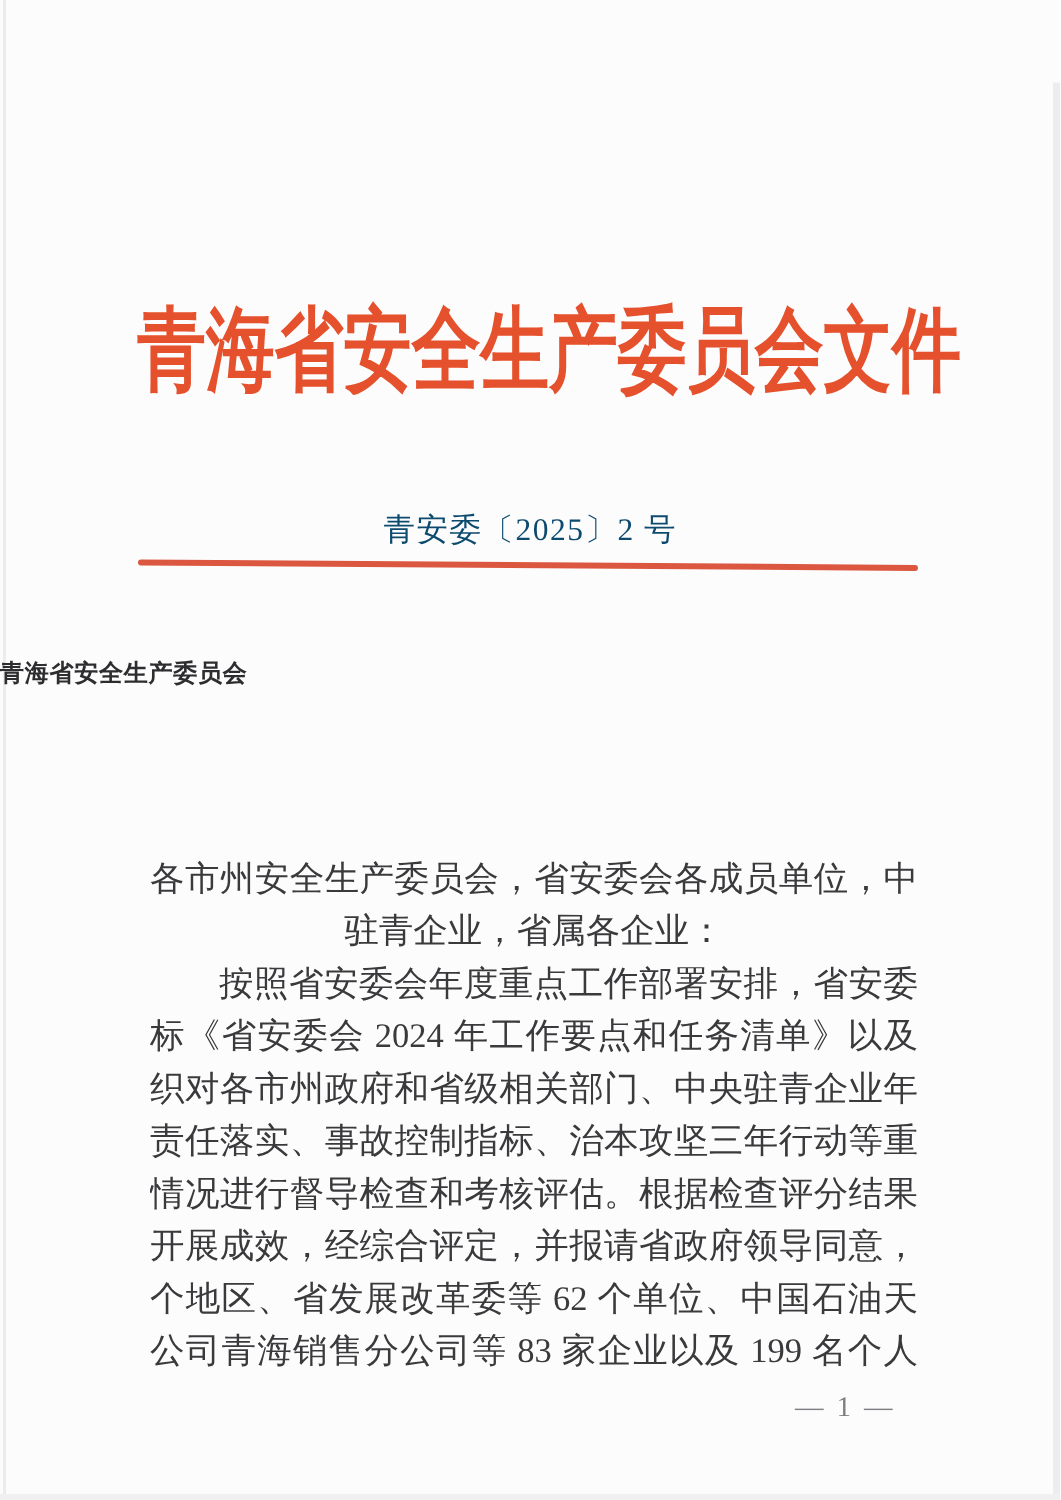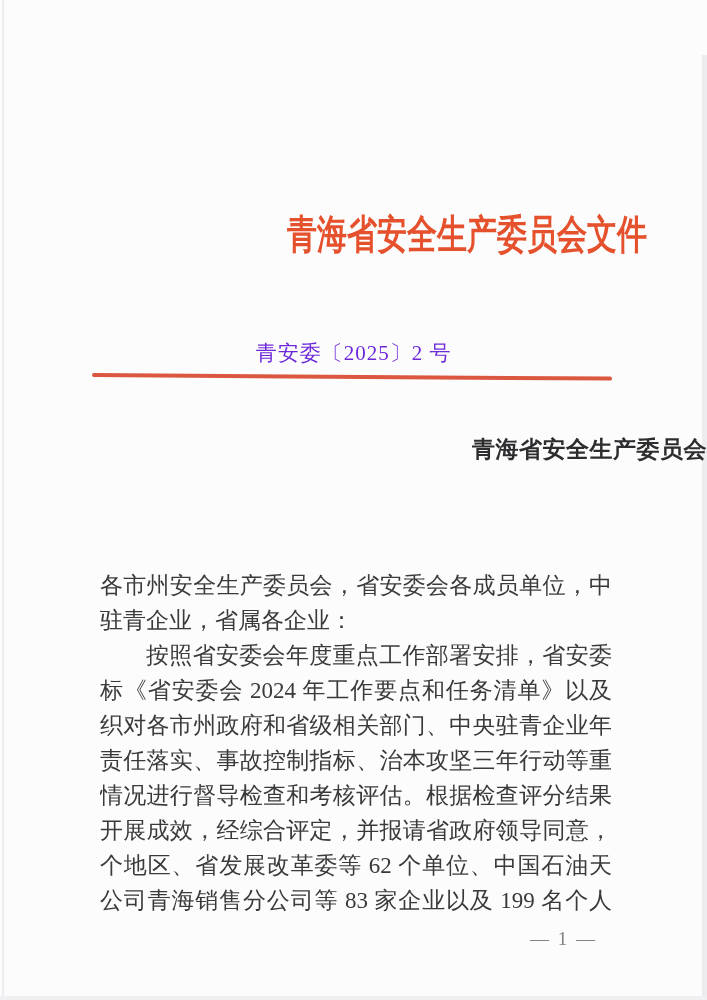--- a/index.html
+++ b/index.html
@@ -20,53 +20,53 @@
     position: absolute; right: 0; top: 55px; width: 5px; height: 945px;
     background: #ededf0;
   }
   .edge-bottom {
     position: absolute; left: 0; bottom: 0; width: 100%; height: 4px;
     background: #f0f0f3;
   }
   
   .letterhead {
     position: absolute; top: 202px; left: 0; width: 100%;
-    text-align: right; white-space: nowrap;
-    color: #e5512c; font-weight: bold; font-size: 40px; line-height: 66px;
+    text-align: center; white-space: nowrap;
+    color: #e5512c; font-weight: bold; font-size: 61px; line-height: 66px;
   }
   .letterhead .squeeze {
     display: inline-block;
     transform: scaleX(0.75);
     transform-origin: 50% 50%;
   }
   
   .doc-number {
     position: absolute; top: 339px; left: 0; width: 100%;
-    text-align: center; font-size: 21px; color: #6d28d9;
+    text-align: center; font-size: 21px; color: #0c4a6e;
     letter-spacing: 1px;
   }
   
   .red-line {
     position: absolute; left: 92px; top: 373px; width: 520px; height: 4px;
     background: #dc5740; border-radius: 2px;
     transform: rotate(0.4deg); transform-origin: left center;
   }
   
   .doc-title {
     position: absolute; top: 433px; left: 0; width: 100%;
-    text-align: right; font-weight: bold; color: #2d2d2f;
-    font-size: 23px; line-height: 34px; letter-spacing: 0.5px;
+    text-align: left; font-weight: bold; color: #2d2d2f;
+    font-size: 16px; line-height: 34px; letter-spacing: 0.5px;
   }
   
   .body-block {
     position: absolute; left: 100px; top: 568px; width: 512px;
     font-size: 23px; color: #3a3a3c;
   }
   .bline {
-    height: 35px; line-height: 35px; overflow: hidden;
+    height: 35px; line-height: 35px; overflow: hidden; text-align: center;
   }
   .just {
     text-align: justify;
     text-align-last: justify;
   }
   .indent {
     padding-left: 46px;
   }
   
   .page-number {

